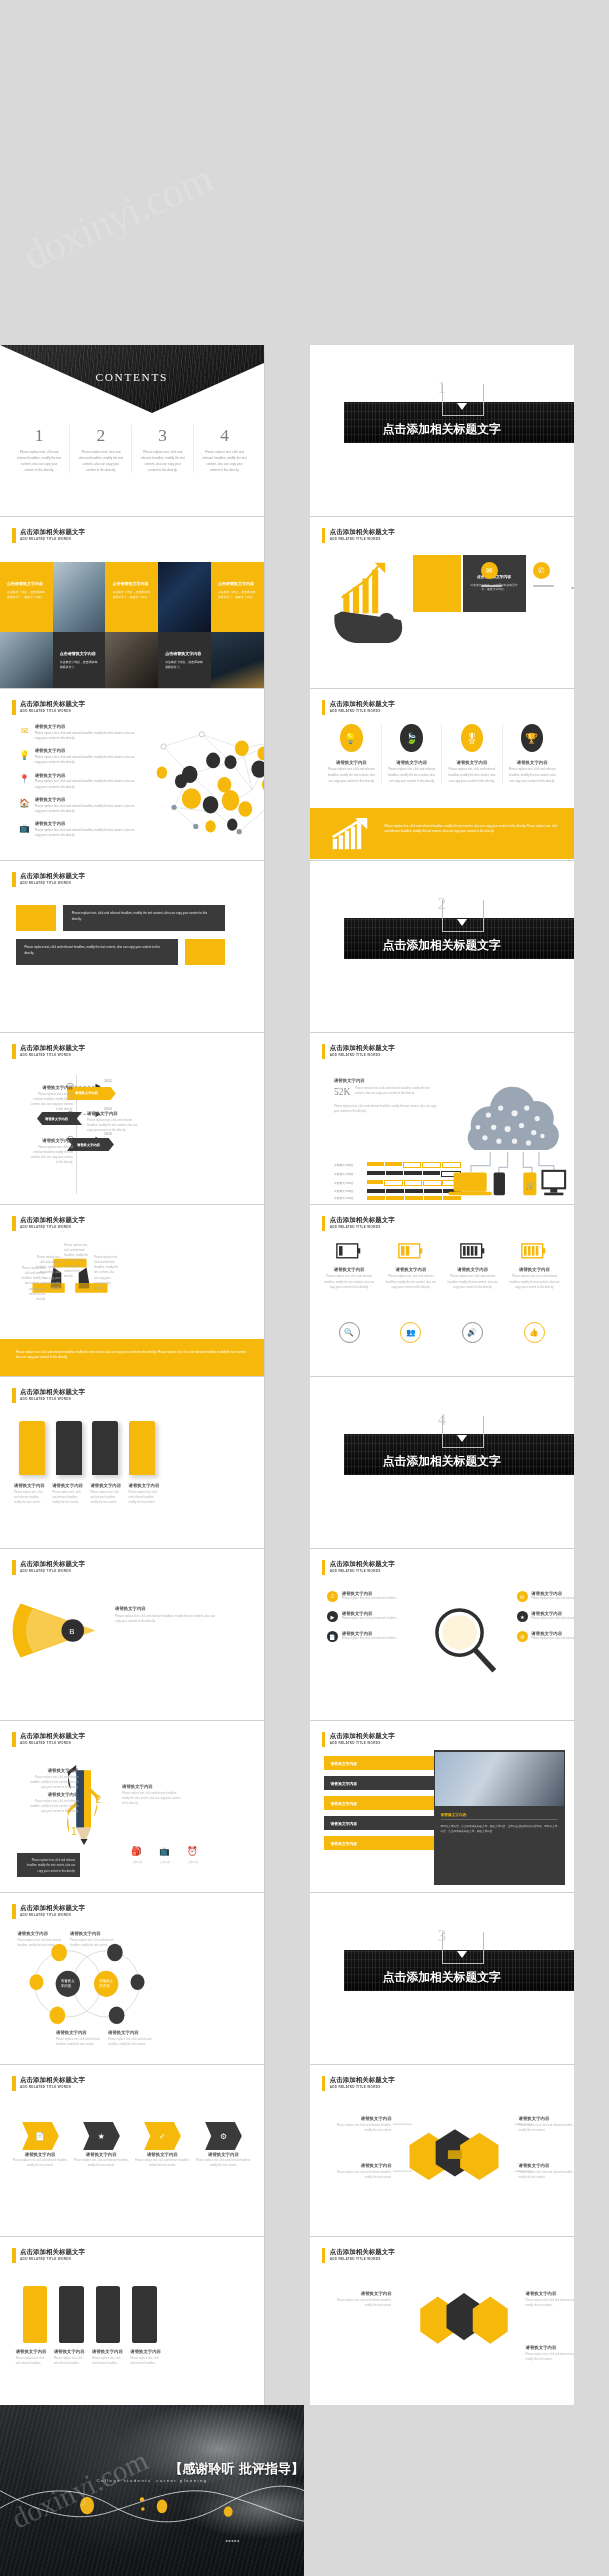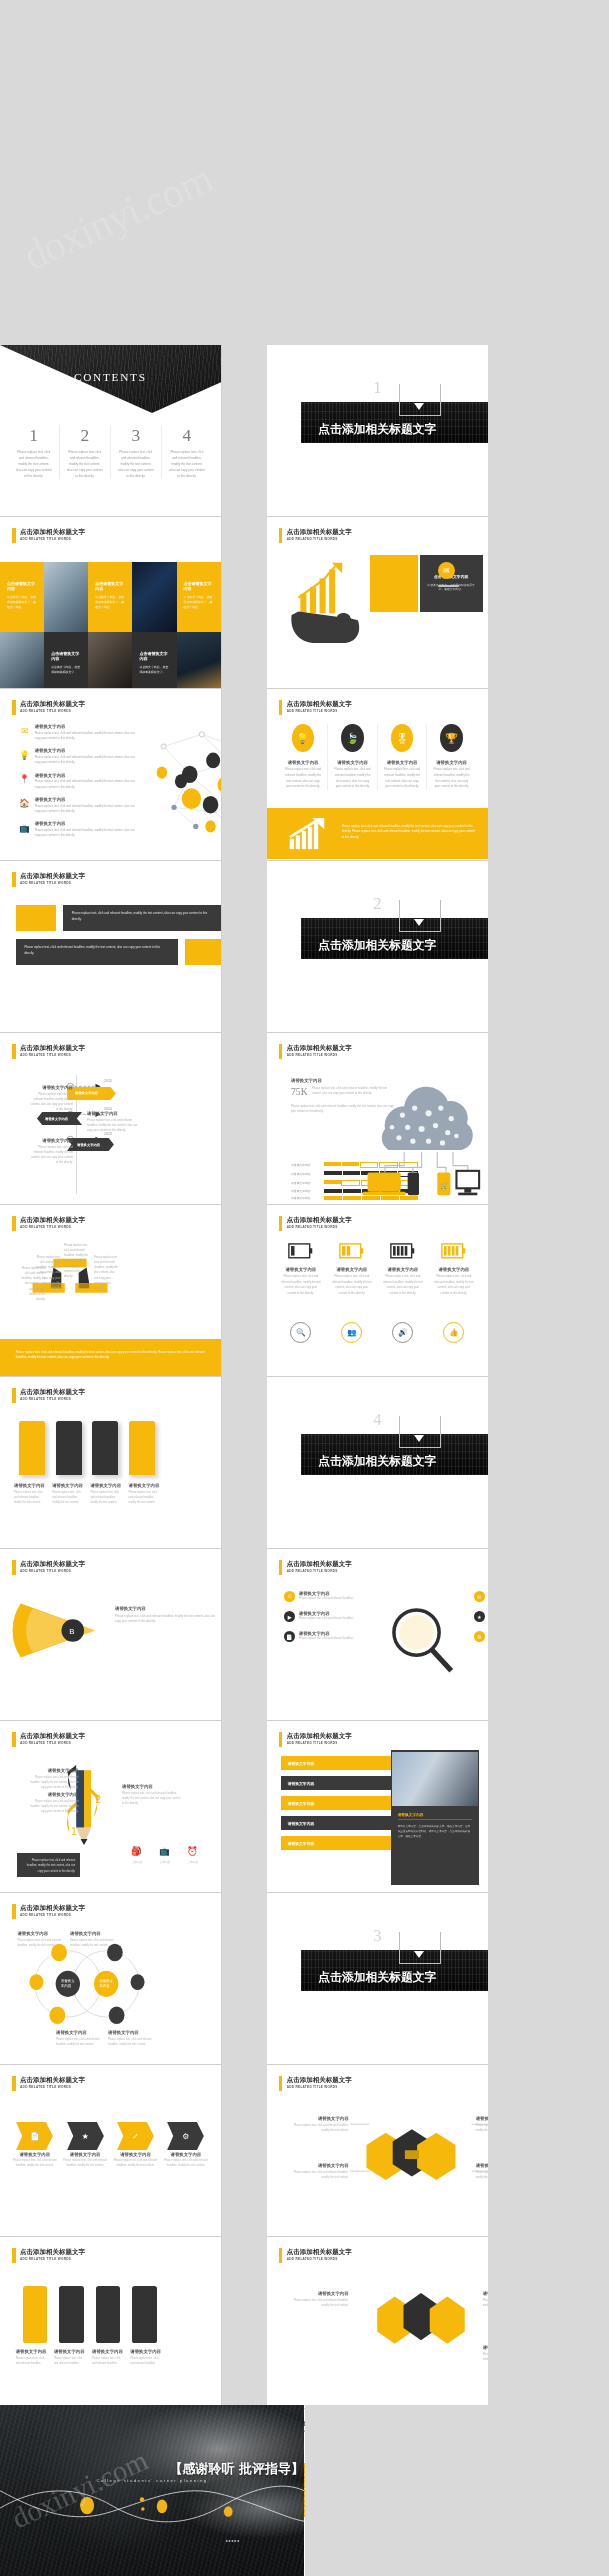--- a/index.html
+++ b/index.html
@@ -50,21 +50,21 @@
   .wm{
     position:absolute;left:17.4px;top:193px;
     font-size:42px;color:rgba(255,255,255,.16);
     transform:rotate(-24deg);letter-spacing:-0.9px;
     font-family:"Liberation Serif","DejaVu Serif",serif;
     pointer-events:none;
   }
 
   
   .grid{position:absolute;left:0;top:345px;width:610px;}
-  .row{display:flex;width:488px;gap:45px;}
+  .row{display:flex;width:574px;gap:45px;}
   .cell{
     width:304px;height:171px;background:#fff;position:relative;overflow:hidden;
     border-right:0.9px solid #cfcfcf;border-bottom:0.9px solid #cfcfcf;
   }
   .cell:last-child{border-right:none;width:305px;}
 
   
   .shead{position:absolute;left:12.2px;top:10.5px;display:flex;align-items:flex-start;}
   .shead .bar{width:3.5px;height:15px;background:#F5B80B;margin-right:4.4px;margin-top:0.9px;}
   .shead .tt{font-size:6.5px;color:#2b2b2b;font-weight:bold;line-height:1.25;
@@ -519,21 +519,21 @@
         <div class="shead">
           <div class="bar"></div>
           <div>
             <div class="tt">点击添加相关标题文字</div>
             <div class="st">ADD RELATED TITLE WORDS</div>
           </div>
         </div>
         <div style="position:absolute;left:24.4px;top:45px;width:105px">
           <div class="ttl">请替换文字内容</div>
           <div style="display:flex;align-items:flex-start;margin-top:2.6px">
-            <div style="font-size:9.6px;color:#8d8d8d;font-family:'Liberation Serif',serif">75K</div>
+            <div style="font-size:9.6px;color:#8d8d8d;font-family:'Liberation Serif',serif">52K</div>
             <div style="font-size:2.7px;color:#b0b0b0;line-height:1.9;margin-left:4.4px;flex:1">Please replace text, click and relevant headline, modify the text content, also can copy your content to this directly.</div>
           </div>
           <div style="font-size:2.7px;color:#b0b0b0;line-height:1.9;margin-top:7px">Please replace text, click and relevant headline, modify the text content, also can copy your content to this directly.</div>
         </div>
         <div style="position:absolute;left:24.4px;top:129px;width:127px">
           <div style="display:flex;align-items:center;margin-bottom:2.6px">
             <div style="font-size:2.8px;color:#8d8d8d;width:33px">请替换文字内容</div>
             <div style="display:flex;flex:1;gap:0.9px">
                 <i style="flex:1;height:4.4px;background:#F5B80B"></i>
                 <i style="flex:1;height:4.4px;background:#F5B80B"></i>

